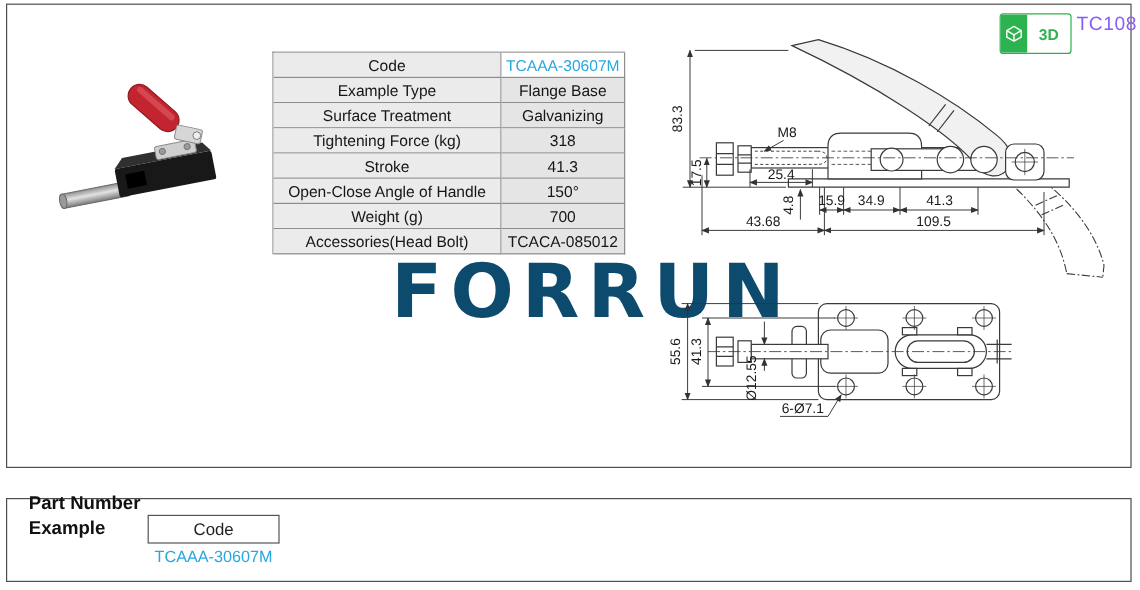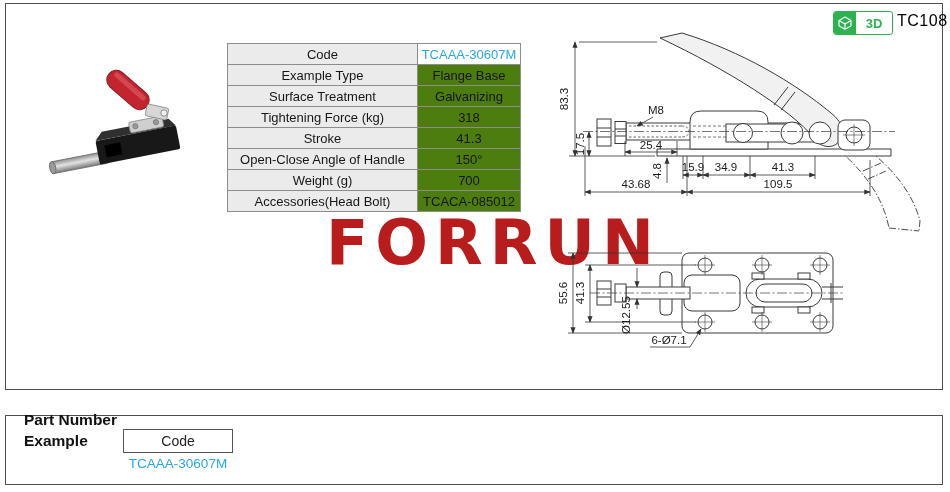--- a/index.html
+++ b/index.html
@@ -12,53 +12,53 @@
     position:absolute; left:5px; top:3px; width:938px; height:387px;
     border:1.5px solid #4e4e4e; background:transparent;
   }
   .bottom-frame {
     position:absolute; left:5px; top:415px; width:938px; height:70px;
     border:1.5px solid #4e4e4e; background:#fff;
   }
   .watermark {
     position:absolute; left:326px; top:206px; z-index:0;
     font-family:"DejaVu Sans", sans-serif; font-weight:800;
-    font-size:62px; letter-spacing:7px; color:#b91c1c; user-select:none;text-align:right;
+    font-size:62px; letter-spacing:7px; color:#0c4a6e; user-select:none;text-align:right;
   }
   
   .spec-table {
     position:absolute; left:227px; top:43px; width:294px; z-index:2;
     border-top:1px solid #8d8d8d; border-left:1px solid #8d8d8d;
     font-size:13px;
   }
   .spec-row { display:flex; height:21px; }
   .spec-cell {
     display:flex; align-items:center; justify-content:center;
     border-right:1px solid #8d8d8d; border-bottom:1px solid #8d8d8d;
     white-space:nowrap; color:#161616;
   }
   .spec-cell.lbl { width:190px; background:#ebebeb; }
-  .spec-cell.val { width:103px; background:#4d7c0f; }
+  .spec-cell.val { width:103px; background:#e5e5e5; }
   .spec-cell.val.code-link { background:#ffffff; color:#29a7e0; cursor:pointer; }
   
   .badge-3d {
-    position:absolute; left:833px; top:11px; height:24px; z-index:3;
+    position:absolute; left:833px; top:11px; height:34px; z-index:3;
     display:flex; align-items:stretch; border:1.5px solid #2cb24e;
     border-radius:3px; overflow:hidden; background:#fff; cursor:pointer;
   }
   .badge-3d .cube {
     width:22px; background:#2cb24e; display:flex; align-items:center; justify-content:center;
   }
   .badge-3d .txt {
     width:36px; display:flex; align-items:center; justify-content:center;
     color:#2cb24e; font-size:13px; font-weight:bold;
   }
   .series-code {
     position:absolute; left:897px; top:12px; z-index:3;
-    font-size:16px; letter-spacing:0.5px; color:#000000;
+    font-size:16px; letter-spacing:0.5px; color:#8b5cf6;
   }
   
   .photo-svg   { position:absolute; left:48px;  top:62px;  z-index:1; }
   .side-svg    { position:absolute; left:543px; top:25px;  z-index:1; }
   .plan-svg    { position:absolute; left:550px; top:243px; z-index:1; }
   svg text { font-family:"Liberation Sans", sans-serif; fill:#1a1a1a; }
   .dim  { font-size:11.5px; }
   
   .pn-title {
     position:absolute; left:24px; top:409px; z-index:2;

